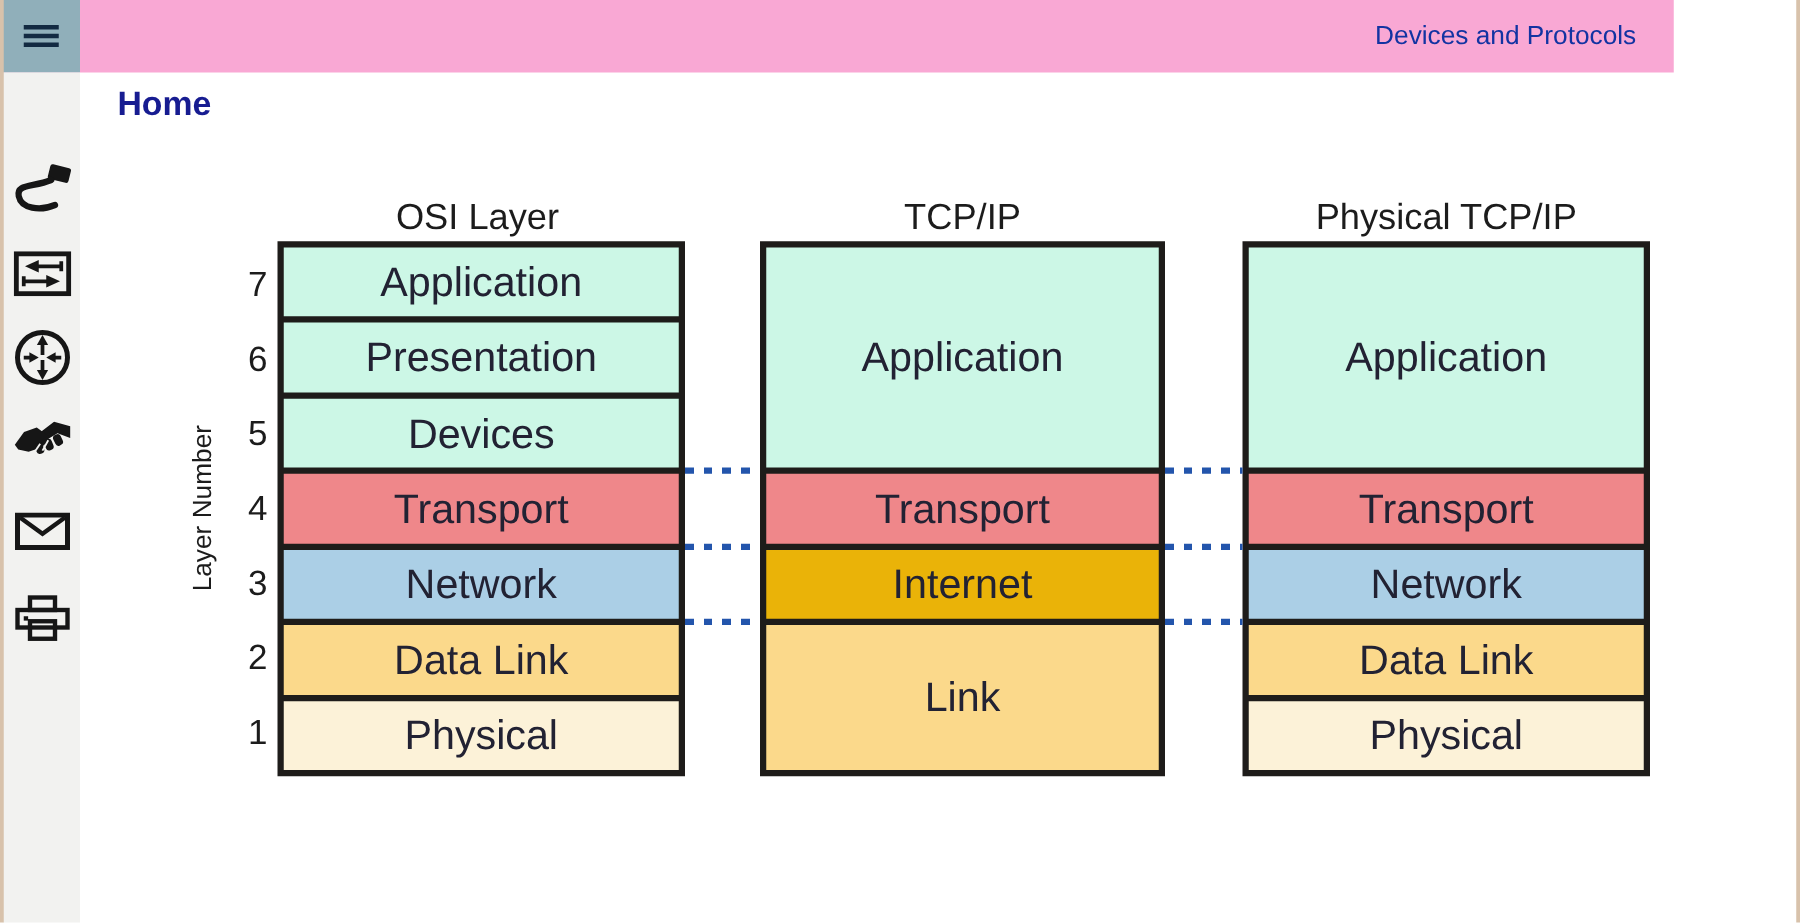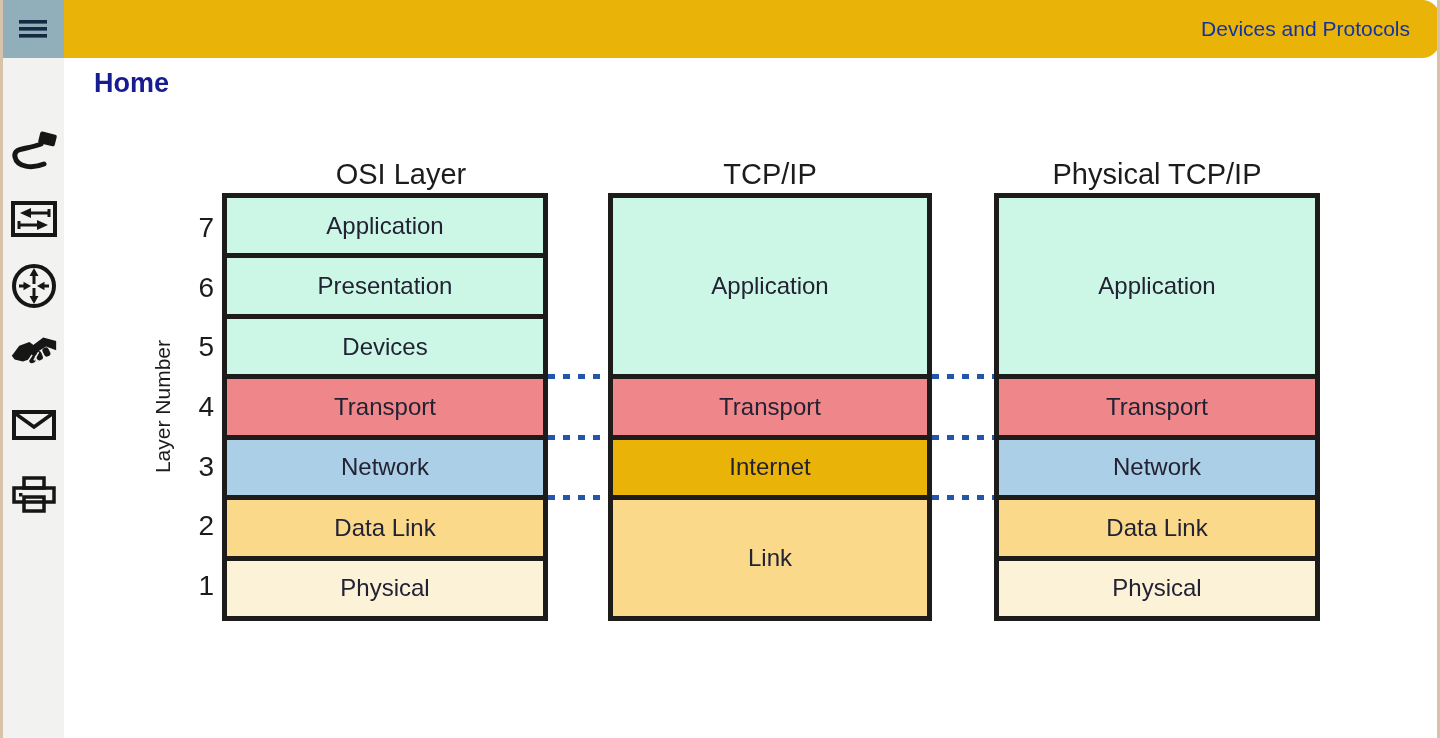--- a/index.html
+++ b/index.html
@@ -4,21 +4,21 @@
 <style>
   * { margin:0; padding:0; box-sizing:border-box; }
   html,body { width:1440px; height:738px; overflow:hidden; background:#ffffff;
               font-family:"Liberation Sans", sans-serif; }
 
   
   .edge { position:absolute; top:0; width:3px; height:738px; background:#d8c2ab; z-index:50; }
   .edge-left { left:0; } .edge-right { right:0; }
 
   
-  .topbar { position:absolute; left:0; top:0; width:1440px; height:58px; background:#eab308;border-radius:18px; }
+  .topbar { position:absolute; left:0; top:0; width:1339px; height:58px; background:#f9a8d4; }
   .menu-tile { position:absolute; left:2px; top:0; width:62px; height:58px; background:#90afba;
                display:flex; align-items:center; justify-content:center; cursor:pointer; }
   .menu-tile svg { display:block; }
   .topbar-title { position:absolute; right:30px; top:0; height:58px; line-height:58px;
                   font-size:21px; color:#1233a2; }
 
   
   .sidebar { position:absolute; left:2px; top:58px; width:62px; height:680px; background:#f2f2f0; }
   .side-icon { position:absolute; left:8px; width:48px; display:flex; justify-content:center; cursor:pointer; }
   .side-icon svg { display:block; }
@@ -26,21 +26,21 @@
   
   .home-link { position:absolute; left:94px; top:68px; font-size:27px; font-weight:bold;
                color:#171c91; cursor:pointer; }
 
   
   .col-title { position:absolute; top:157px; height:34px; font-size:29px; color:#1c1c1c;
                text-align:center; line-height:34px; }
   .stack { position:absolute; top:193px; height:428px; background:#1e1c1a; padding:5px;
            display:grid; grid-template-rows:repeat(7,1fr); gap:5px; }
   .cell { display:flex; align-items:center; justify-content:center;
-          font-size:24px; color:#222233; }
+          font-size:33px; color:#222233; }
   .span3 { grid-row:span 3; } .span2 { grid-row:span 2; }
 
   .nums { position:absolute; left:170px; top:198px; width:46px; height:418px;
           display:grid; grid-template-rows:repeat(7,1fr); }
   .nums div { display:flex; align-items:center; justify-content:flex-end;
               font-size:28px; color:#1c1c1c; padding-right:2px; }
 
   .axis-label { position:absolute; left:150px; top:198px; width:26px; height:418px;
                 display:flex; align-items:center; justify-content:center; }
   .axis-label span { writing-mode:vertical-rl; transform:rotate(180deg);
@@ -119,21 +119,21 @@
       <rect x="13" y="2" width="20" height="10" fill="none" stroke="#161616" stroke-width="3.5"></rect>
       <rect x="3" y="12" width="40" height="14" fill="none" stroke="#161616" stroke-width="3.5"></rect>
       <rect x="13" y="21" width="20" height="14" fill="none" stroke="#161616" stroke-width="3.5"></rect>
       <rect x="8" y="17" width="3.5" height="3.5" fill="#161616"></rect>
     </svg>
   </div>
 </div>
 
 <div class="home-link">Home</div>
 
-<div class="col-title" style="left:238px;width:326px;">OSI Layer</div>
+<div class="col-title" style="left:219px;width:326px;">OSI Layer</div>
 <div class="col-title" style="left:608px;width:324px;">TCP/IP</div>
 <div class="col-title" style="left:994px;width:326px;">Physical TCP/IP</div>
 
 <div class="axis-label">
   <span>Layer Number</span>
 </div>
 <div class="nums">
   <div>7</div>
   <div>6</div>
   <div>5</div>

